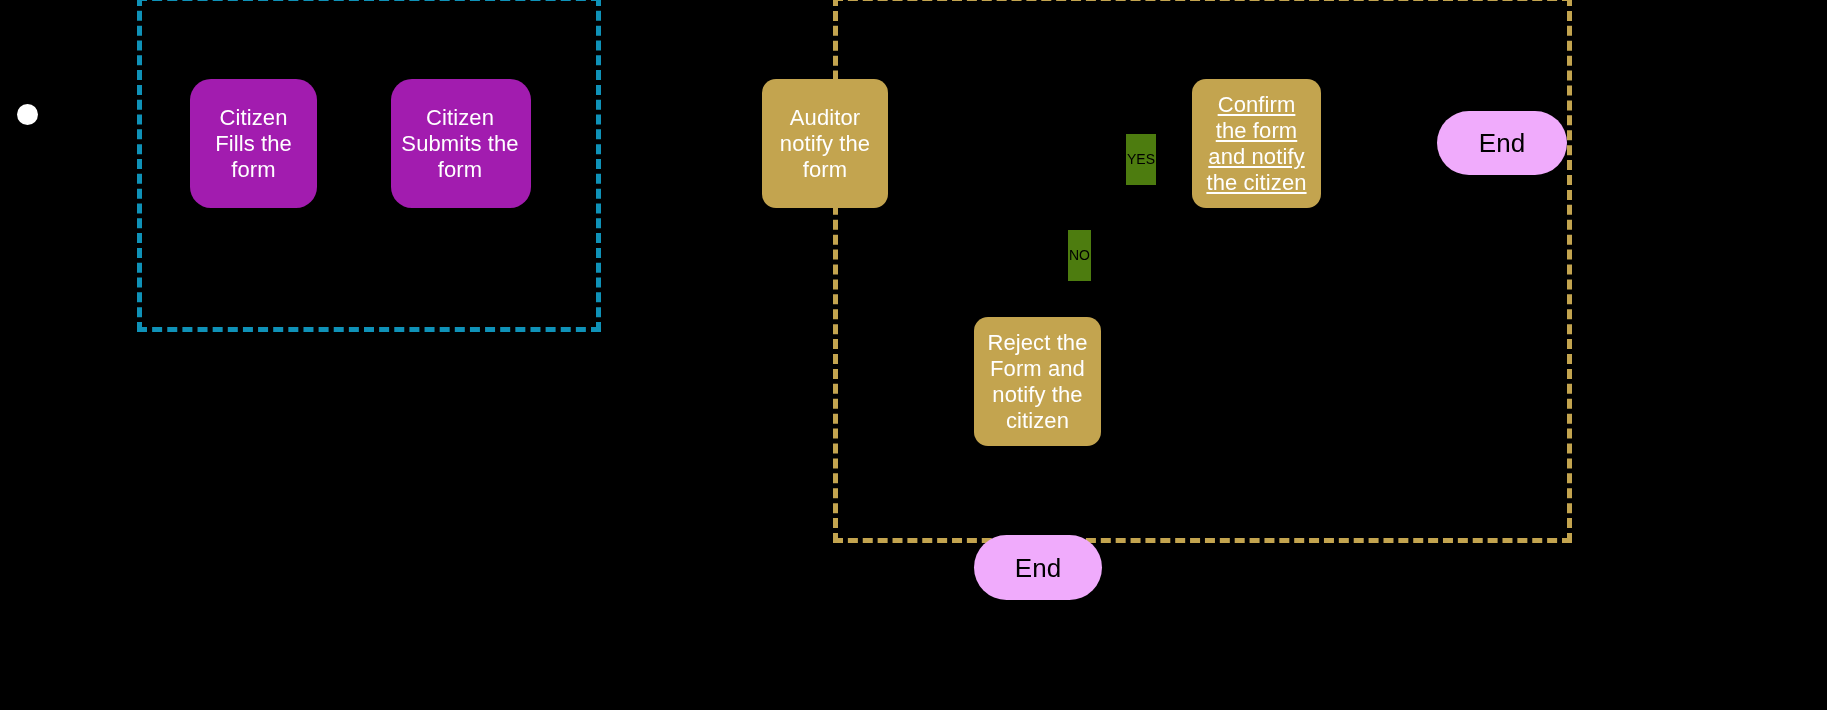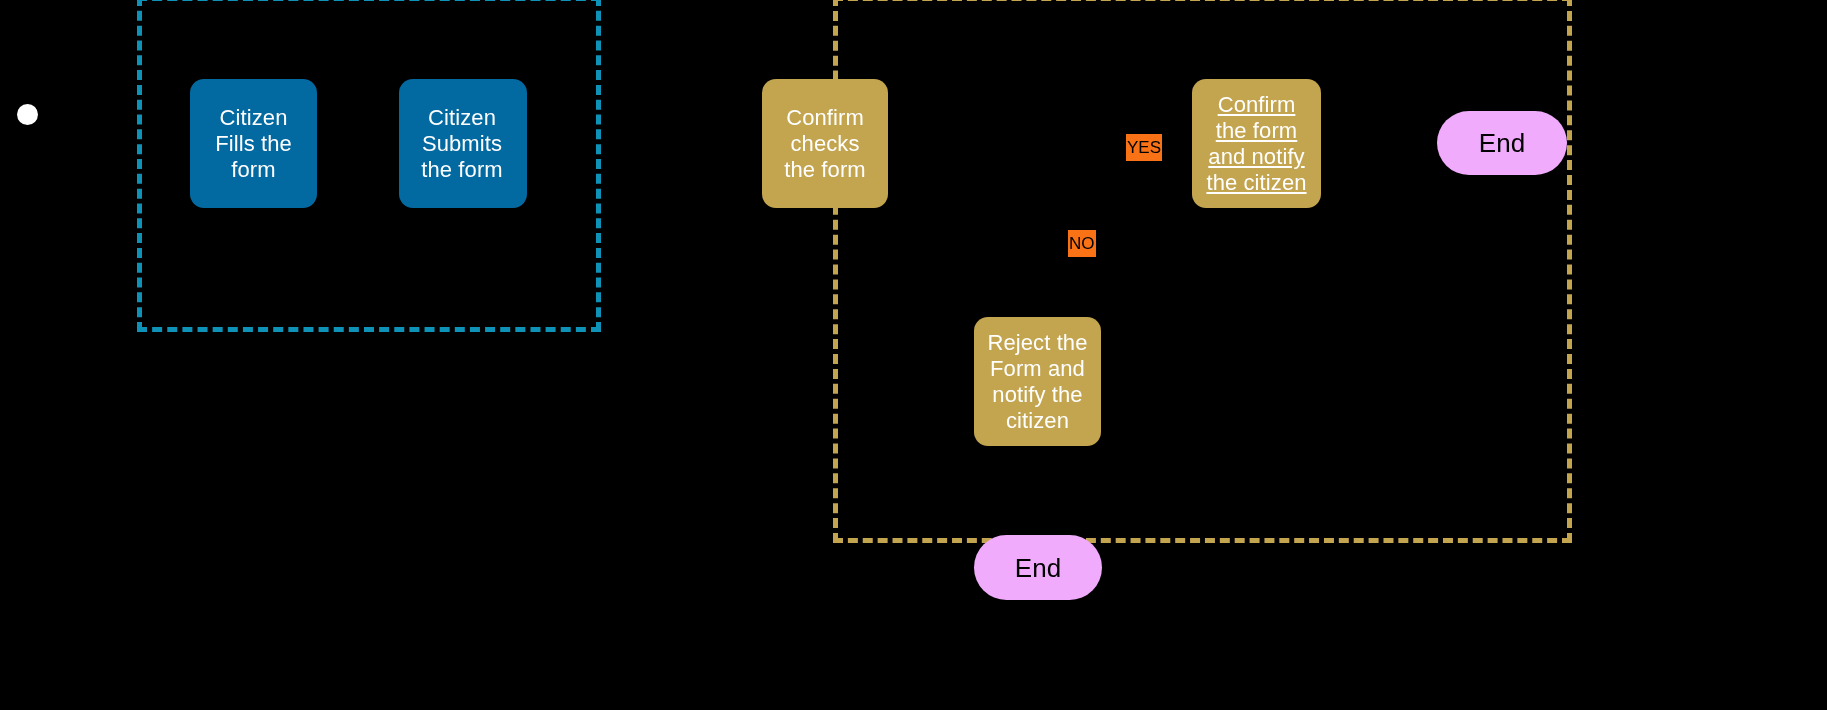--- a/index.html
+++ b/index.html
@@ -36,21 +36,21 @@
     align-items: center;
     justify-content: center;
     text-align: center;
     border-radius: 14px;
     color: #ffffff;
     font-size: 22px;
     line-height: 26px;
     padding: 6px 10px;
     letter-spacing: 0.1px;
   }
-  .task-citizen { background: #0369a1; }
+  .task-citizen { background: #a21caf; border-radius: 21px; }
   .task-auditor { background: #C3A44F; }
 
   
   .gateway {
     position: absolute;
     display: flex;
     align-items: center;
     justify-content: center;
   }
   .gateway .diamond-shape {
@@ -86,44 +86,44 @@
     align-items: center;
     justify-content: center;
     color: #000000;
     font-size: 26px;
     line-height: 30px;
   }
 
   
   .edge-label {
     position: absolute;
-    background: #f97316;
+    background: #4d7c0f;
     color: #000000;
-    font-size: 17px;
+    font-size: 14px;
     line-height: 19px;
-    padding: 4px 1px;
+    padding: 16px 1px;
     white-space: nowrap;
   }
 </style>
 </head>
 <body>
 
 <div id="canvas">
 
   <div class="start-event" style="left:17px; top:104px; width:21px; height:21px;"></div>
 
   <div class="lane lane-citizen" style="left:137px; top:-4px; width:464px; height:336px;"></div>
 
   <div class="lane lane-auditor" style="left:833px; top:-4px; width:739px; height:547px;"></div>
 
   <div class="task task-citizen" style="left:190px; top:79px; width:127px; height:129px;">Citizen Fills the form</div>
 
-  <div class="task task-citizen" style="left:399px; top:79px; width:128px; height:129px;padding-left:8px;">Citizen Submits the form</div>
+  <div class="task task-citizen" style="left:391px; top:79px; width:140px; height:129px;padding-left:8px;">Citizen Submits the form</div>
 
-  <div class="task task-auditor" style="left:762px; top:79px; width:126px; height:129px;">Confirm checks the form</div>
+  <div class="task task-auditor" style="left:762px; top:79px; width:126px; height:129px;">Auditor notify the form</div>
 
   <div class="task task-auditor" style="left:1192px; top:79px; width:129px; height:129px;text-decoration:underline;">Confirm the form and notify the citizen</div>
 
   <div class="task task-auditor" style="left:974px; top:272px; width:127px; height:129px;margin-top:45px;">Reject the Form and notify the citizen</div>
 
 
   <div class="edge-label" style="left:1126px; top:134px;">YES</div>
 
   <div class="edge-label" style="left:1068px; top:230px;">NO</div>
 

